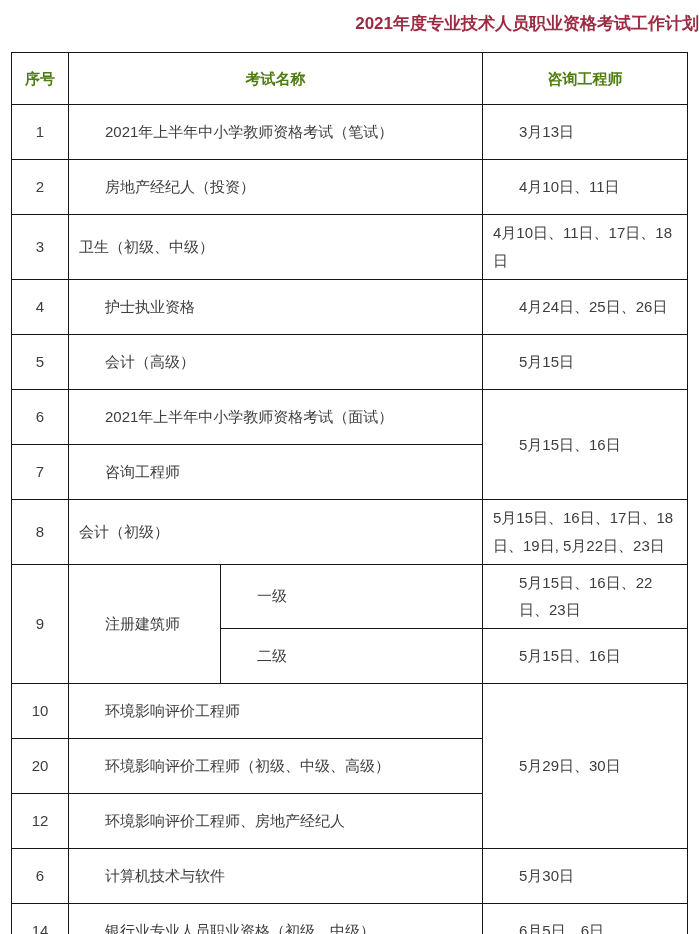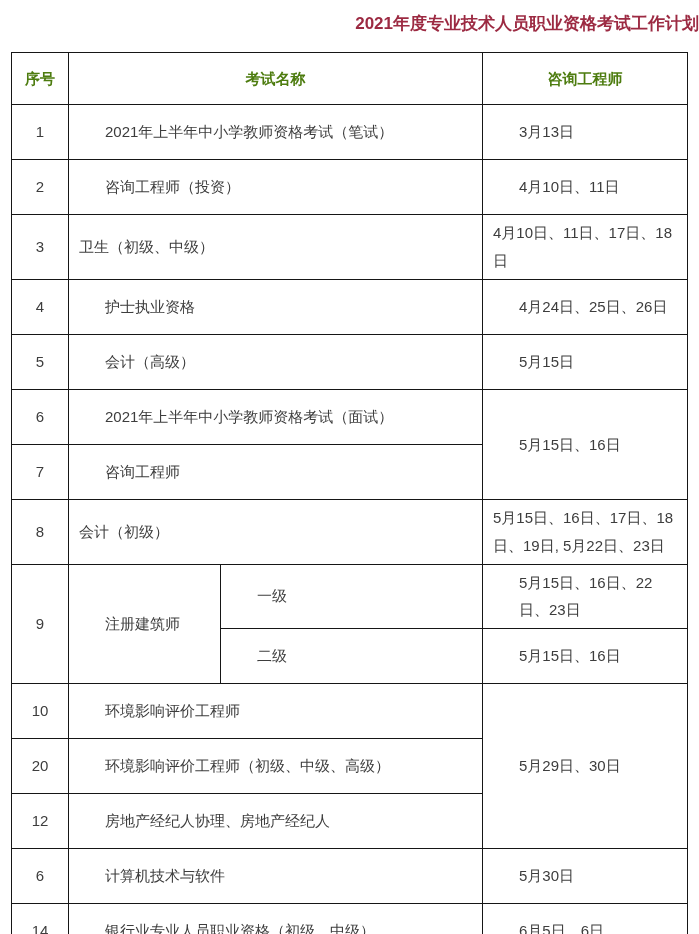--- a/index.html
+++ b/index.html
@@ -73,21 +73,21 @@
     </tr>
 
     <tr class="h46">
       <td class="no">1</td>
       <td colspan="2">2021年上半年中小学教师资格考试（笔试）</td>
       <td>3月13日</td>
     </tr>
 
     <tr class="h46">
       <td class="no">2</td>
-      <td colspan="2" class="hl">咨询工程师（投资）</td>
+      <td colspan="2" class="hl">房地产经纪人（投资）</td>
       <td>4月10日、11日</td>
     </tr>
 
     <tr class="h56">
       <td class="no">3</td>
       <td colspan="2">卫生（初级、中级）</td>
       <td>4月10日、11日、17日、18日</td>
     </tr>
 
     <tr class="h46">
@@ -137,21 +137,21 @@
       <td rowspan="3">5月29日、30日</td>
     </tr>
 
     <tr class="h46">
       <td class="no">20</td>
       <td colspan="2">环境影响评价工程师（初级、中级、高级）</td>
     </tr>
 
     <tr class="h46">
       <td class="no">12</td>
-      <td colspan="2">房地产经纪人协理、房地产经纪人</td>
+      <td colspan="2">环境影响评价工程师、房地产经纪人</td>
     </tr>
 
     <tr class="h46">
       <td class="no">6</td>
       <td colspan="2">计算机技术与软件</td>
       <td>5月30日</td>
     </tr>
 
     <tr class="h46">
       <td class="no">14</td>

